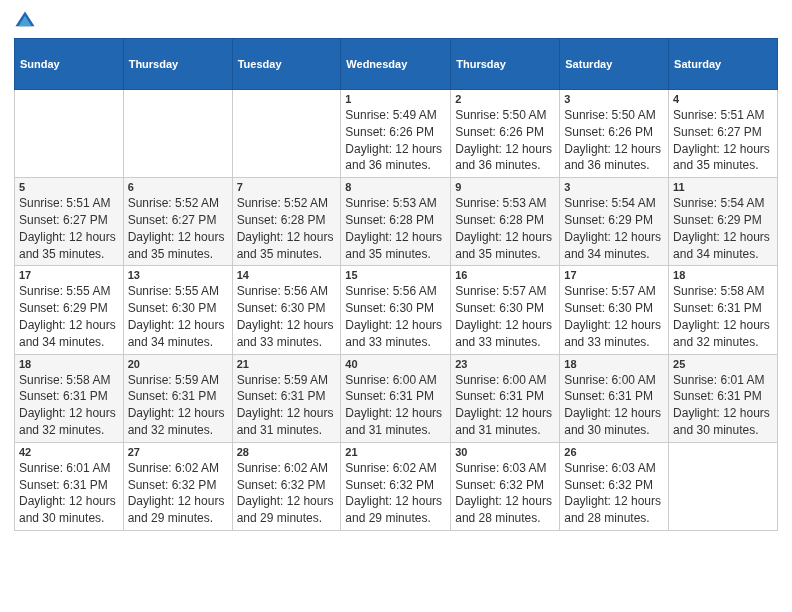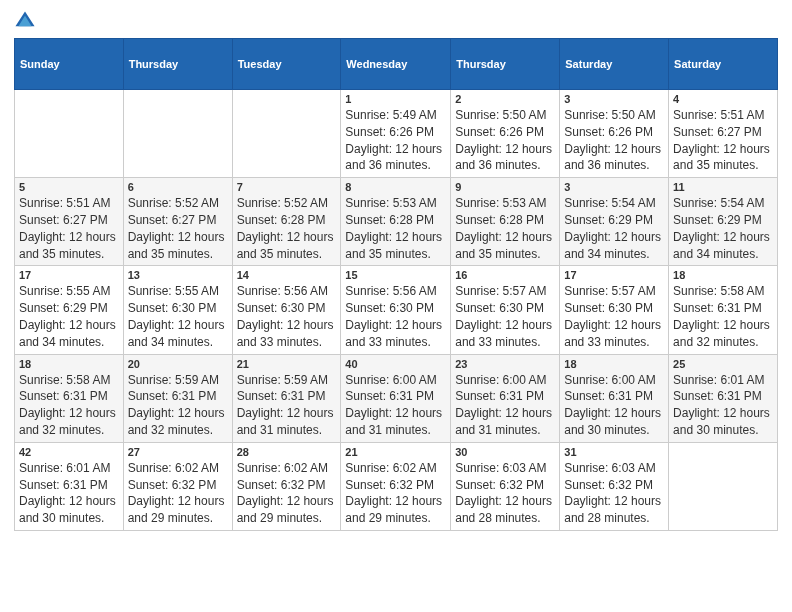--- a/index.html
+++ b/index.html
@@ -334,21 +334,21 @@
 and 29 minutes.</div>
           </td>
           <td>
             <div class="day-num">30</div>
             <div class="day-info" style="white-space: pre-line;">Sunrise: 6:03 AM
 Sunset: 6:32 PM
 Daylight: 12 hours
 and 28 minutes.</div>
           </td>
           <td>
-            <div class="day-num">31</div>
+            <div class="day-num">26</div>
             <div class="day-info" style="white-space: pre-line;">Sunrise: 6:03 AM
 Sunset: 6:32 PM
 Daylight: 12 hours
 and 28 minutes.</div>
           </td>
           <td class="empty-cell"></td>
         </tr>
       </tbody>
   </table>
 </div>

